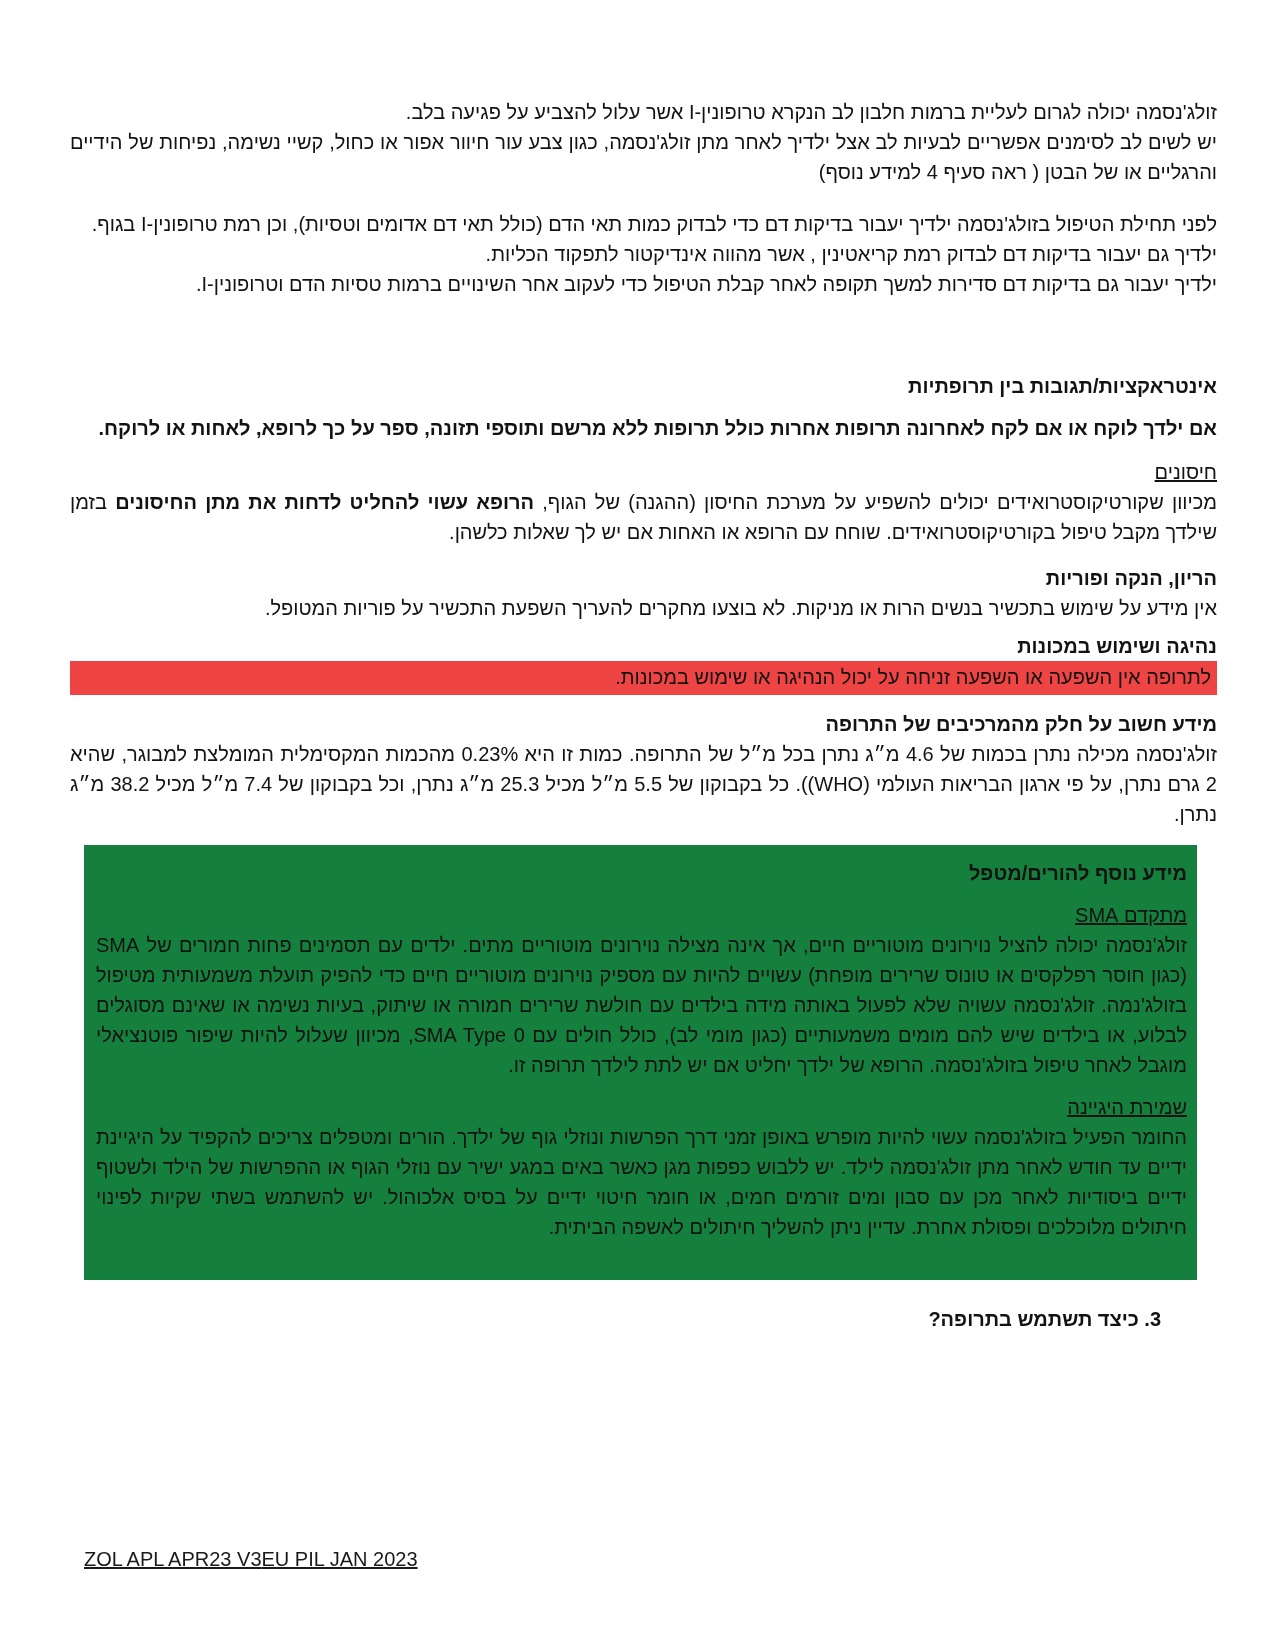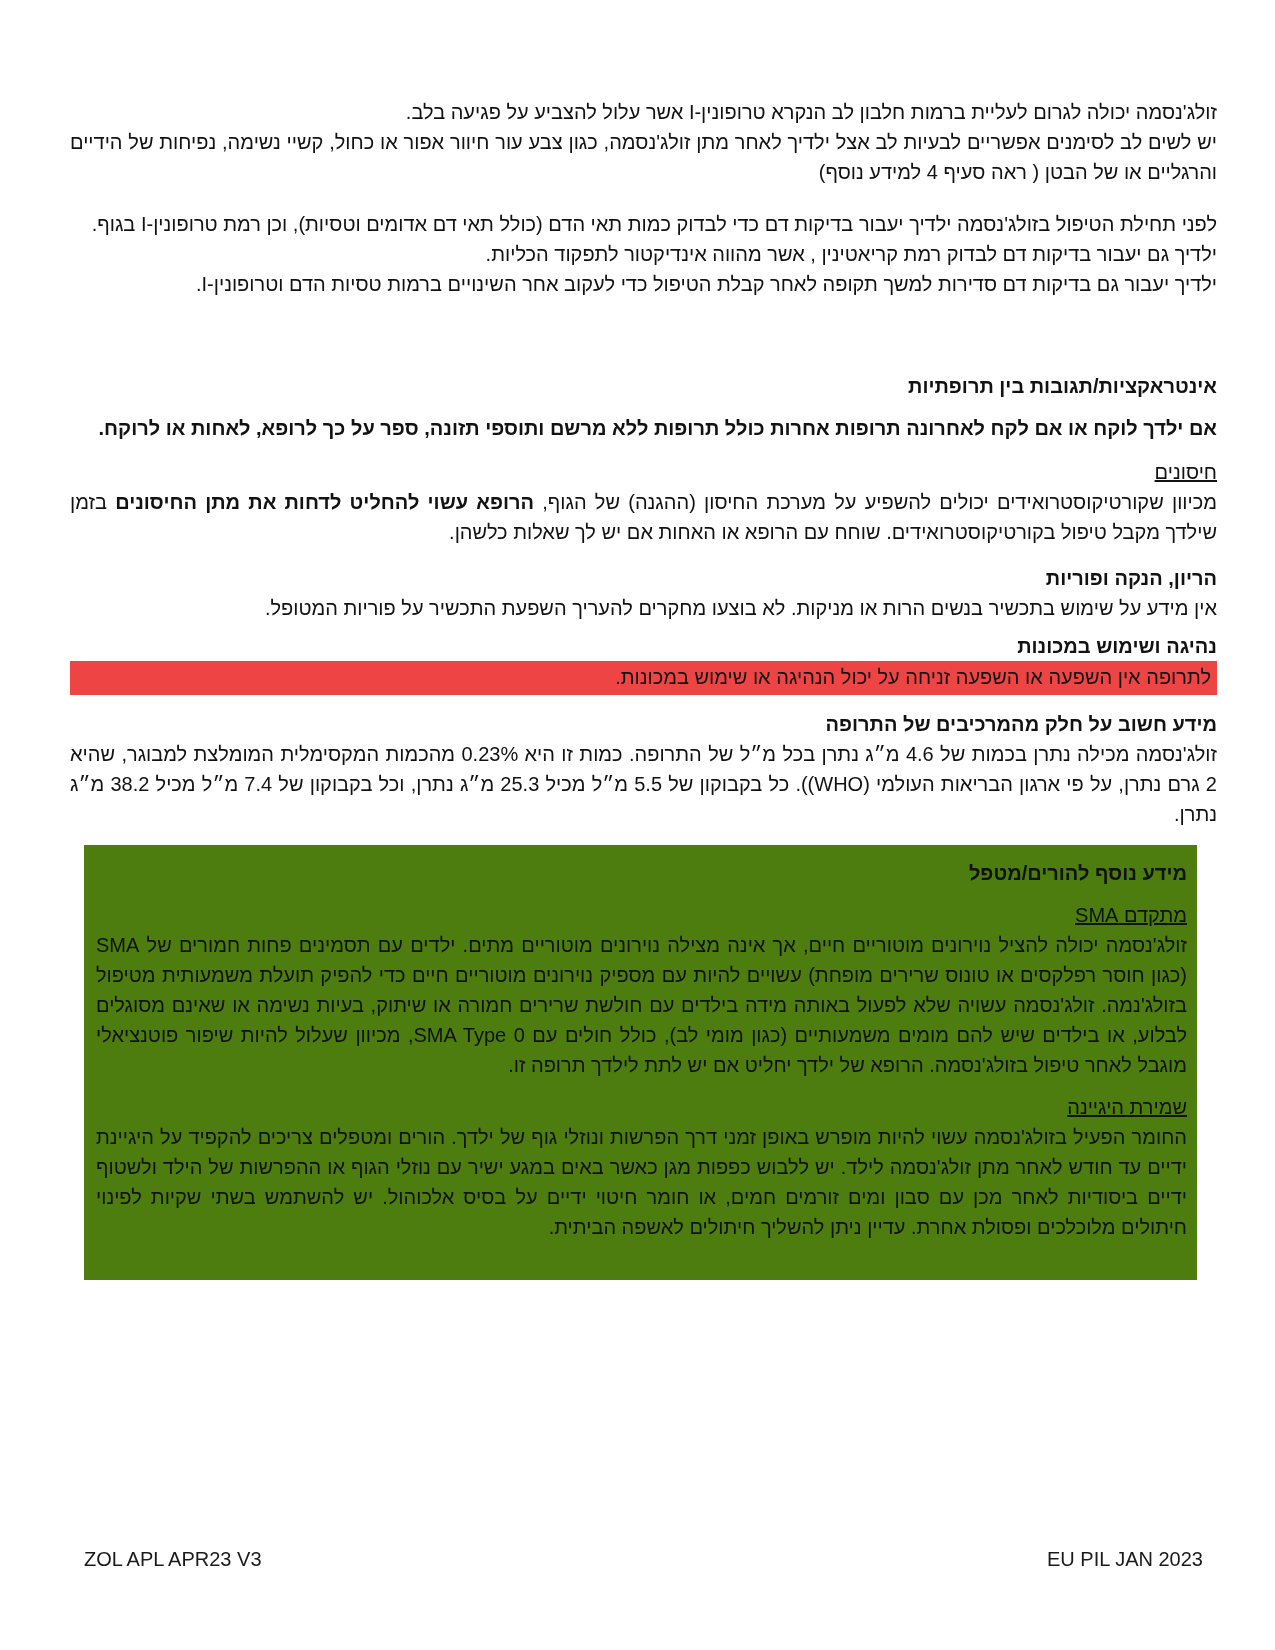--- a/index.html
+++ b/index.html
@@ -30,34 +30,34 @@
   .mt-12{margin-top:12px;}
   .mt-14{margin-top:14px;}
   .mt-16{margin-top:16px;}
   .mt-8{margin-top:8px;}
   .mt-24{margin-top:24px;}
   .highlight-line{
     background:#ef4444;
     padding:1px 6px 3px 4px;margin-left:-4px;margin-right:6px;
   }
   .gray-panel{
-    background:#4d7c0f;
+    background:#15803d;
     margin:16px 20px 0 14px;
     padding:13px 10px 16px 12px;
   }
   .gray-panel .inner-gap{height:12px;}
   .section3-heading{
     font-weight:bold;font-size:21px;margin-left:0;
     padding-left:0;margin-right:56px !important;
   }
   .section3-body{margin-right:16px !important;}
   .footer{
     position:absolute;top:1546px;left:84px;right:84px;
-    display:flex;justify-content:space-between;direction:ltr;
-    font-size:20px;line-height:26px;color:#1a1a1a;
+    display:flex;justify-content:flex-start;direction:ltr;
+    font-size:20px;line-height:26px;color:#1a1a1a;text-decoration:underline;
   }
   b{font-weight:bold;}
 </style>
 </head>
 <body>
 
 <div class="page">
   <div class="content">
 
     <p>זולג'נסמה יכולה לגרום לעליית ברמות חלבון לב הנקרא טרופונין-I  אשר עלול להצביע על פגיעה בלב.</p>
@@ -101,20 +101,21 @@
       <div class="inner-gap"></div>
       <h3>מתקדם SMA</h3>
       <p>זולג'נסמה יכולה להציל נוירונים מוטוריים חיים, אך אינה מצילה נוירונים מוטוריים מתים. ילדים עם תסמינים פחות חמורים של SMA (כגון חוסר רפלקסים או טונוס שרירים מופחת) עשויים להיות עם מספיק נוירונים מוטוריים חיים כדי להפיק תועלת משמעותית מטיפול בזולג'נמה. זולג'נסמה עשויה שלא לפעול באותה מידה בילדים עם חולשת שרירים חמורה או שיתוק, בעיות נשימה או שאינם מסוגלים לבלוע, או בילדים שיש להם מומים משמעותיים (כגון מומי לב), כולל חולים עם SMA Type 0, מכיוון שעלול להיות שיפור פוטנציאלי מוגבל לאחר טיפול בזולג'נסמה. הרופא של ילדך יחליט אם יש לתת לילדך תרופה זו.</p>
       <div class="inner-gap"></div>
       <h3>שמירת היגיינה</h3>
       <p>החומר הפעיל בזולג'נסמה עשוי להיות מופרש באופן זמני דרך הפרשות ונוזלי גוף של ילדך. הורים ומטפלים צריכים להקפיד על היגיינת ידיים עד חודש לאחר מתן זולג'נסמה לילד. יש ללבוש כפפות מגן כאשר באים במגע ישיר עם נוזלי הגוף או ההפרשות של הילד ולשטוף ידיים ביסודיות לאחר מכן עם סבון ומים זורמים חמים, או חומר חיטוי ידיים על בסיס אלכוהול. יש להשתמש בשתי שקיות לפינוי חיתולים מלוכלכים ופסולת אחרת. עדיין ניתן להשליך חיתולים לאשפה הביתית.</p>
       <div class="gap-small"></div>
     </div>
 
     <div class="sec mt-24">
+      <h2 class="section3-heading">3. כיצד תשתמש בתרופה?</h2>
       <div class="mt-12"></div>
     </div>
 
   </div>
 
   <div class="footer">
     <span>ZOL APL APR23 V3</span>
     <span>EU PIL JAN 2023</span>
   </div>
 </div>

